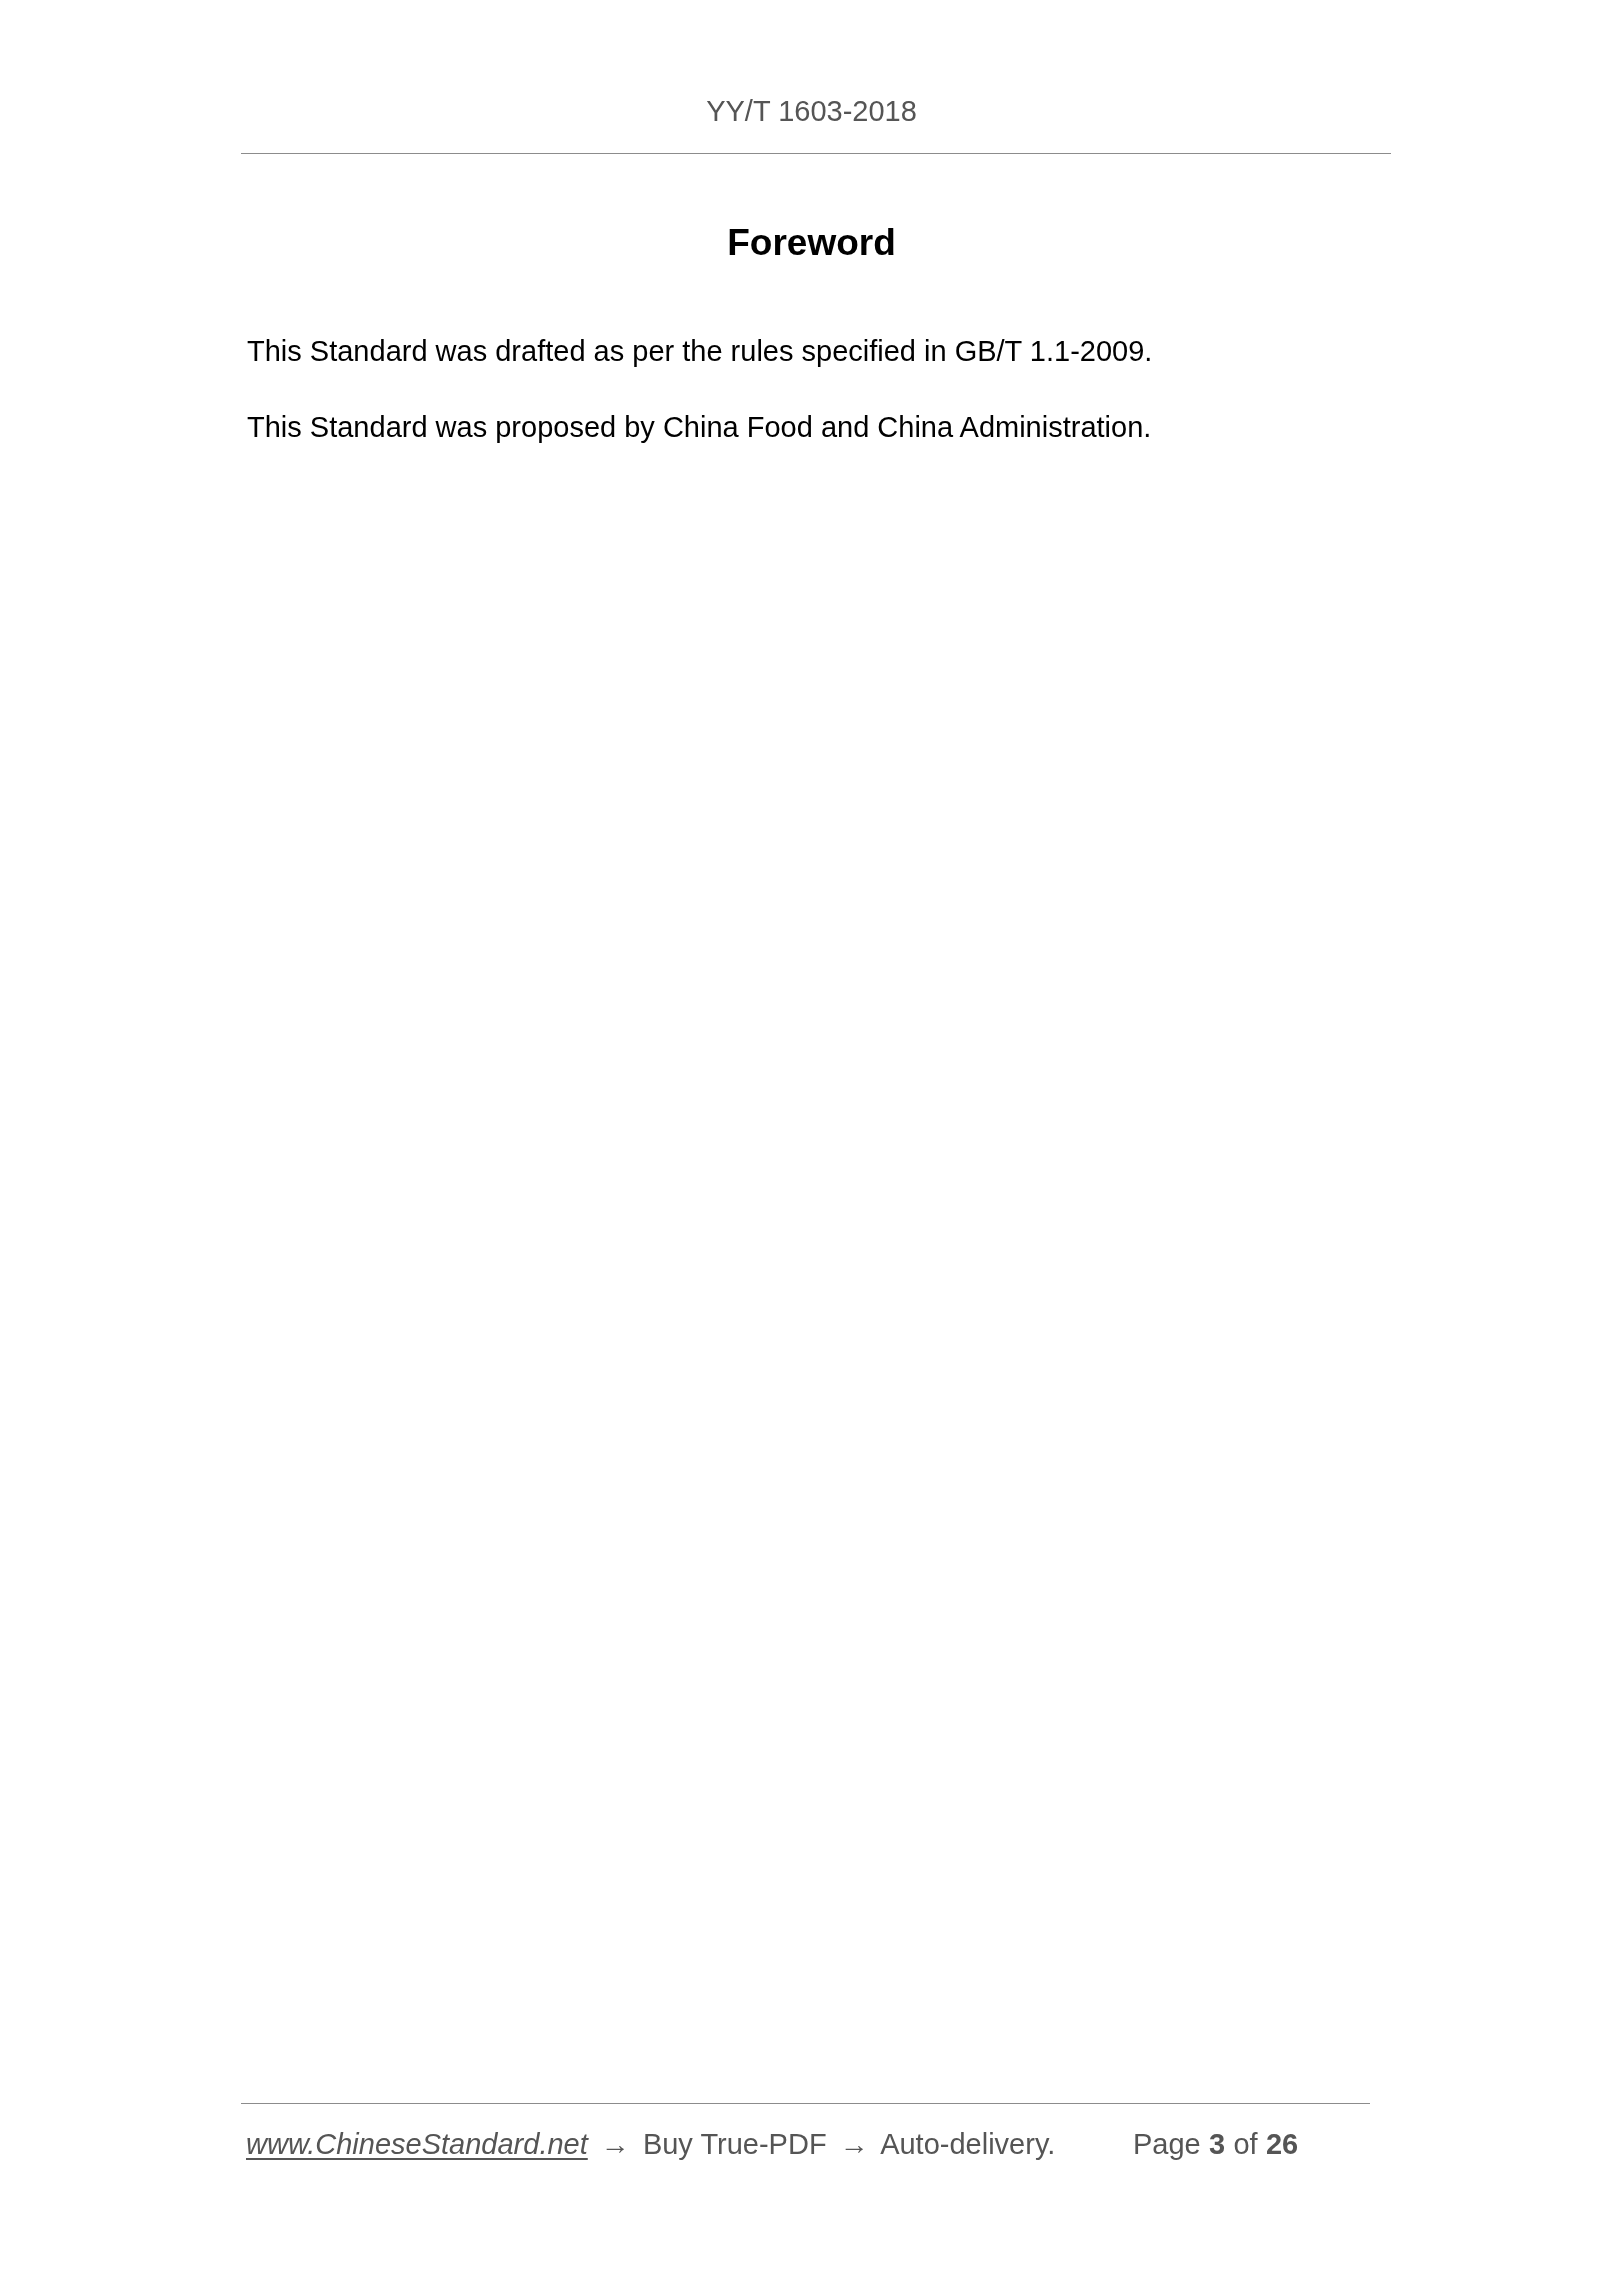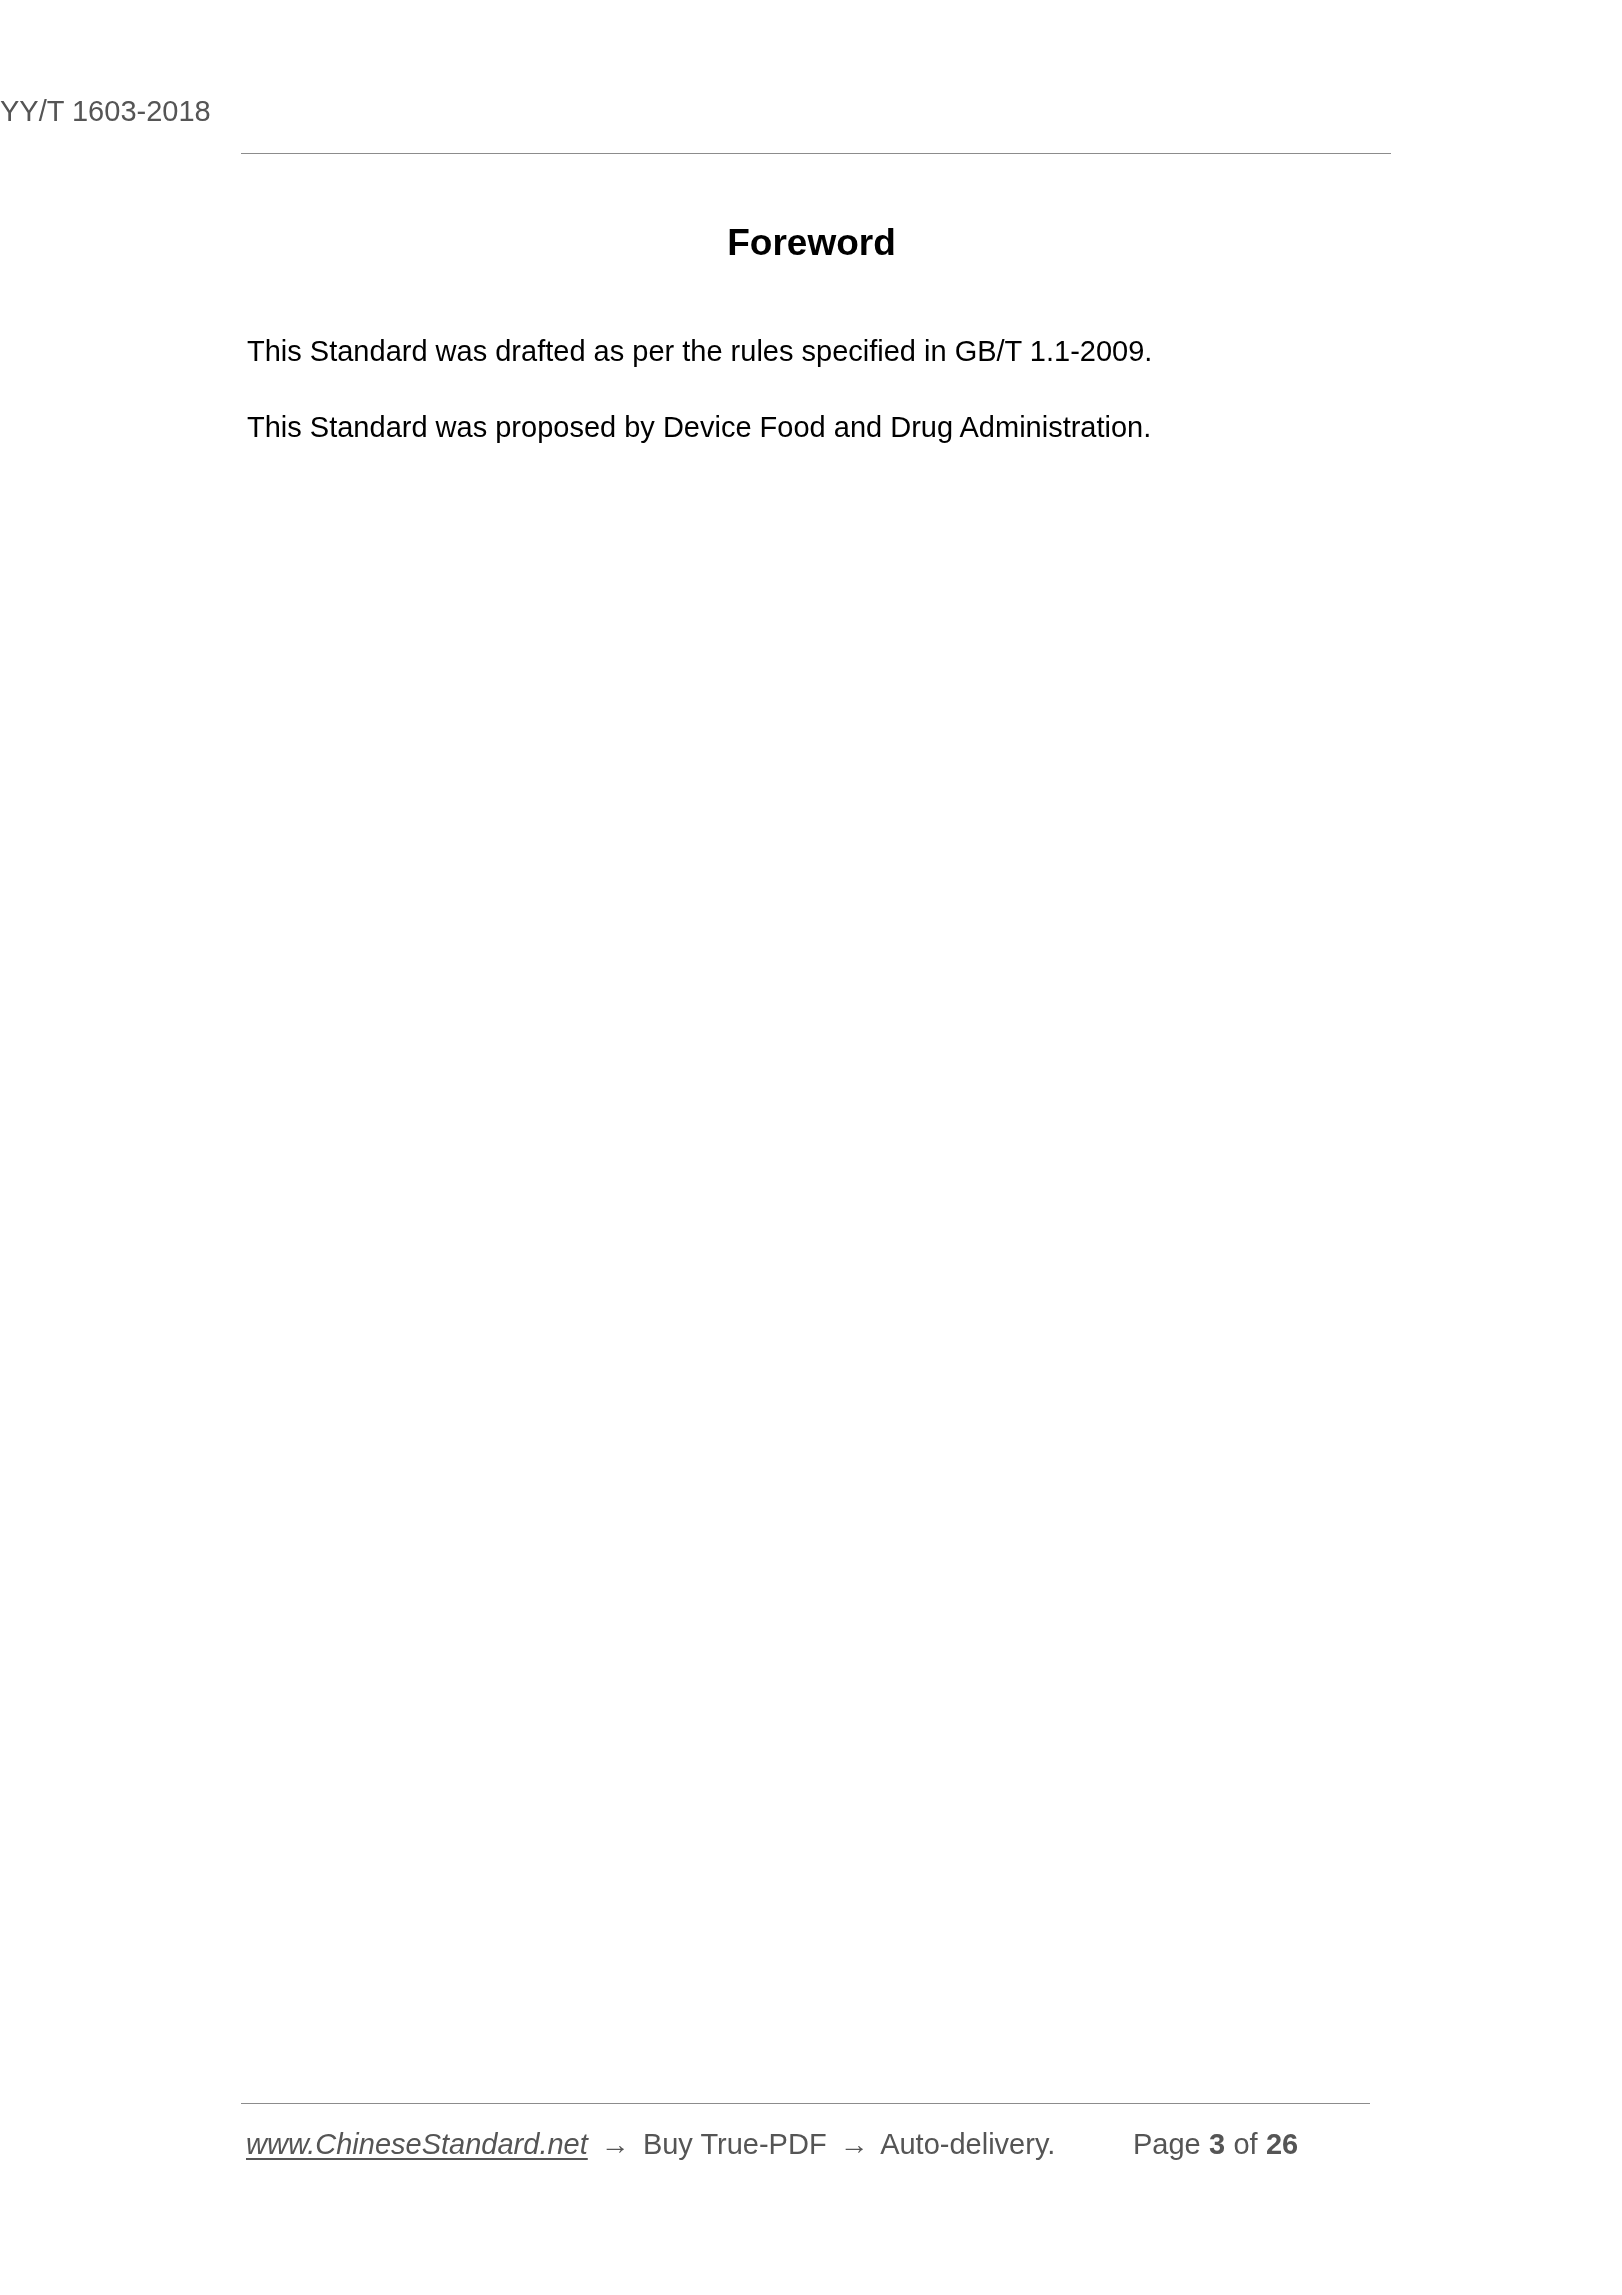--- a/index.html
+++ b/index.html
@@ -2,21 +2,21 @@
 <html style="font-size:13.3px"><head>
 <meta charset="utf-8">
 <style>
   html, body { margin: 0; padding: 0; background: #ffffff; }
   body {
     width: 1623px; height: 2295px; position: relative; overflow: hidden;
     font-family: "Liberation Sans", "DejaVu Sans", sans-serif;
   }
   .page-header {
     position: absolute; left: 0; top: 93px; width: 1623px;
-    color: #555555; font-size: 29px; line-height: 37px;
+    text-align: center; color: #555555; font-size: 29px; line-height: 37px;
   }
   .rule {
     position: absolute; height: 0; border-top: 1.7px solid #8c8c8c;
   }
   .rule.top { left: 241px; width: 1150px; top: 153px; }
   .rule.bottom { left: 241px; width: 1129px; top: 2103px; }
   .title {
     position: absolute; left: 0; width: 1623px; top: 218px;
     text-align: center; font-weight: bold; font-size: 37px; line-height: 50px;
     color: #000000;
@@ -42,21 +42,21 @@
 </head>
 <body>
 
 <div class="page-header">YY/T 1603-2018</div>
 <div class="rule top"></div>
 
 <h1 class="title" style="margin:0;">Foreword</h1>
 
 <div class="body-text">
   <p>This Standard was drafted as per the rules specified in GB/T 1.1-2009.</p>
-  <p>This Standard was proposed by Device Food and Drug Administration.</p>
+  <p>This Standard was proposed by China Food and China Administration.</p>
 </div>
 
 <div class="rule bottom"></div>
 
 <div class="footer">
   <div class="left">
     <a class="link">www.ChineseStandard.net</a>
     <span class="arrow">→</span>
     <span>Buy True-PDF</span>
     <span class="arrow">→</span>

